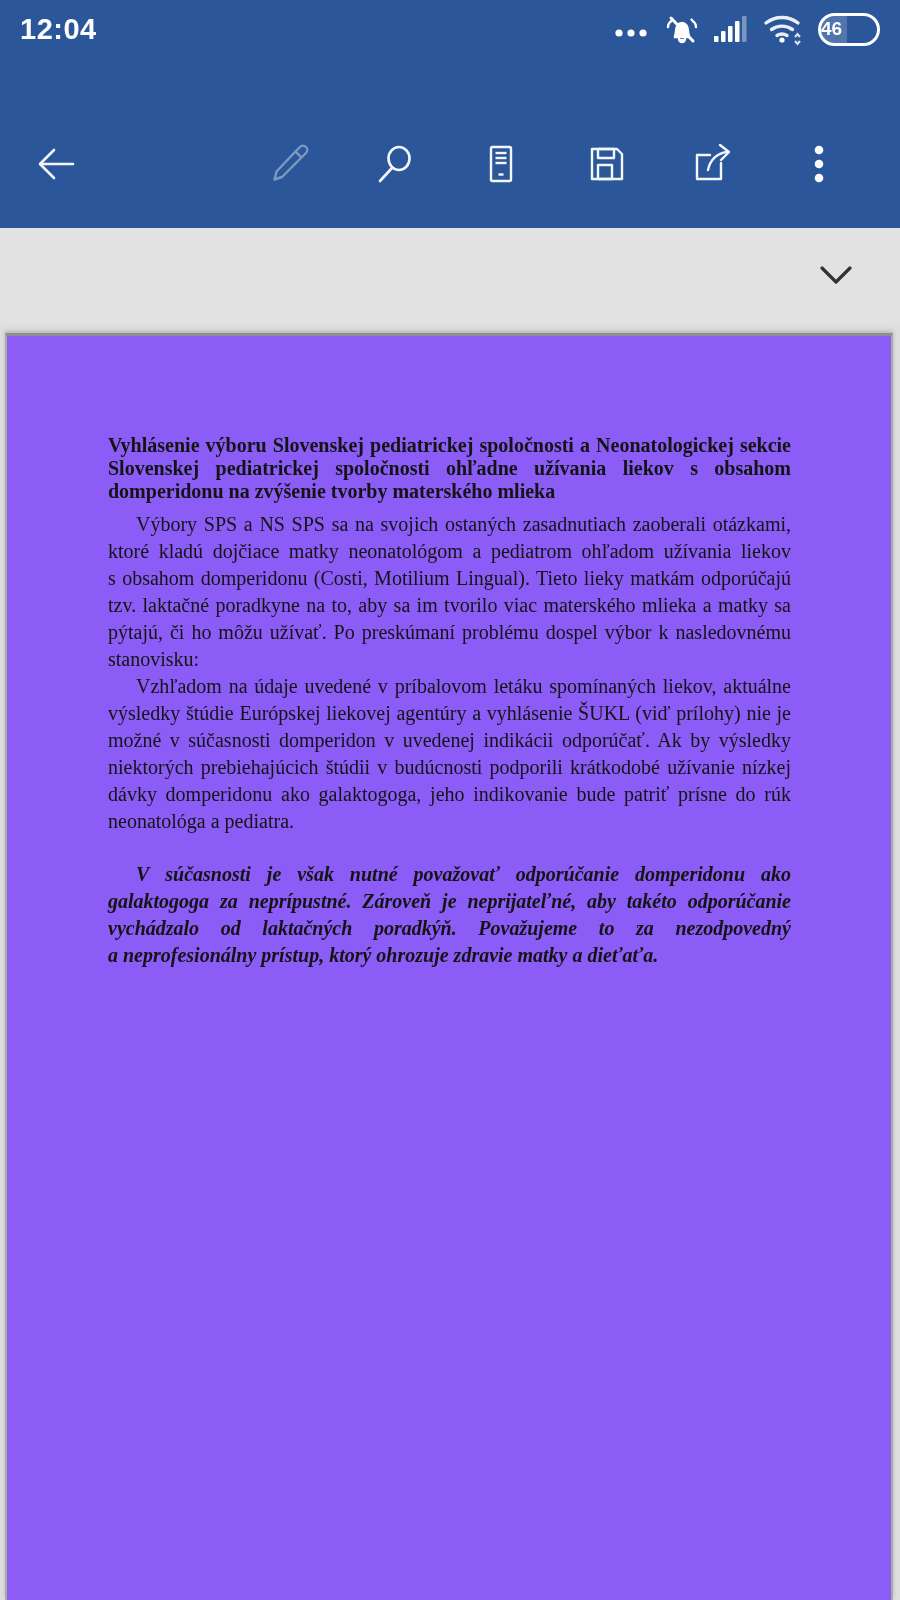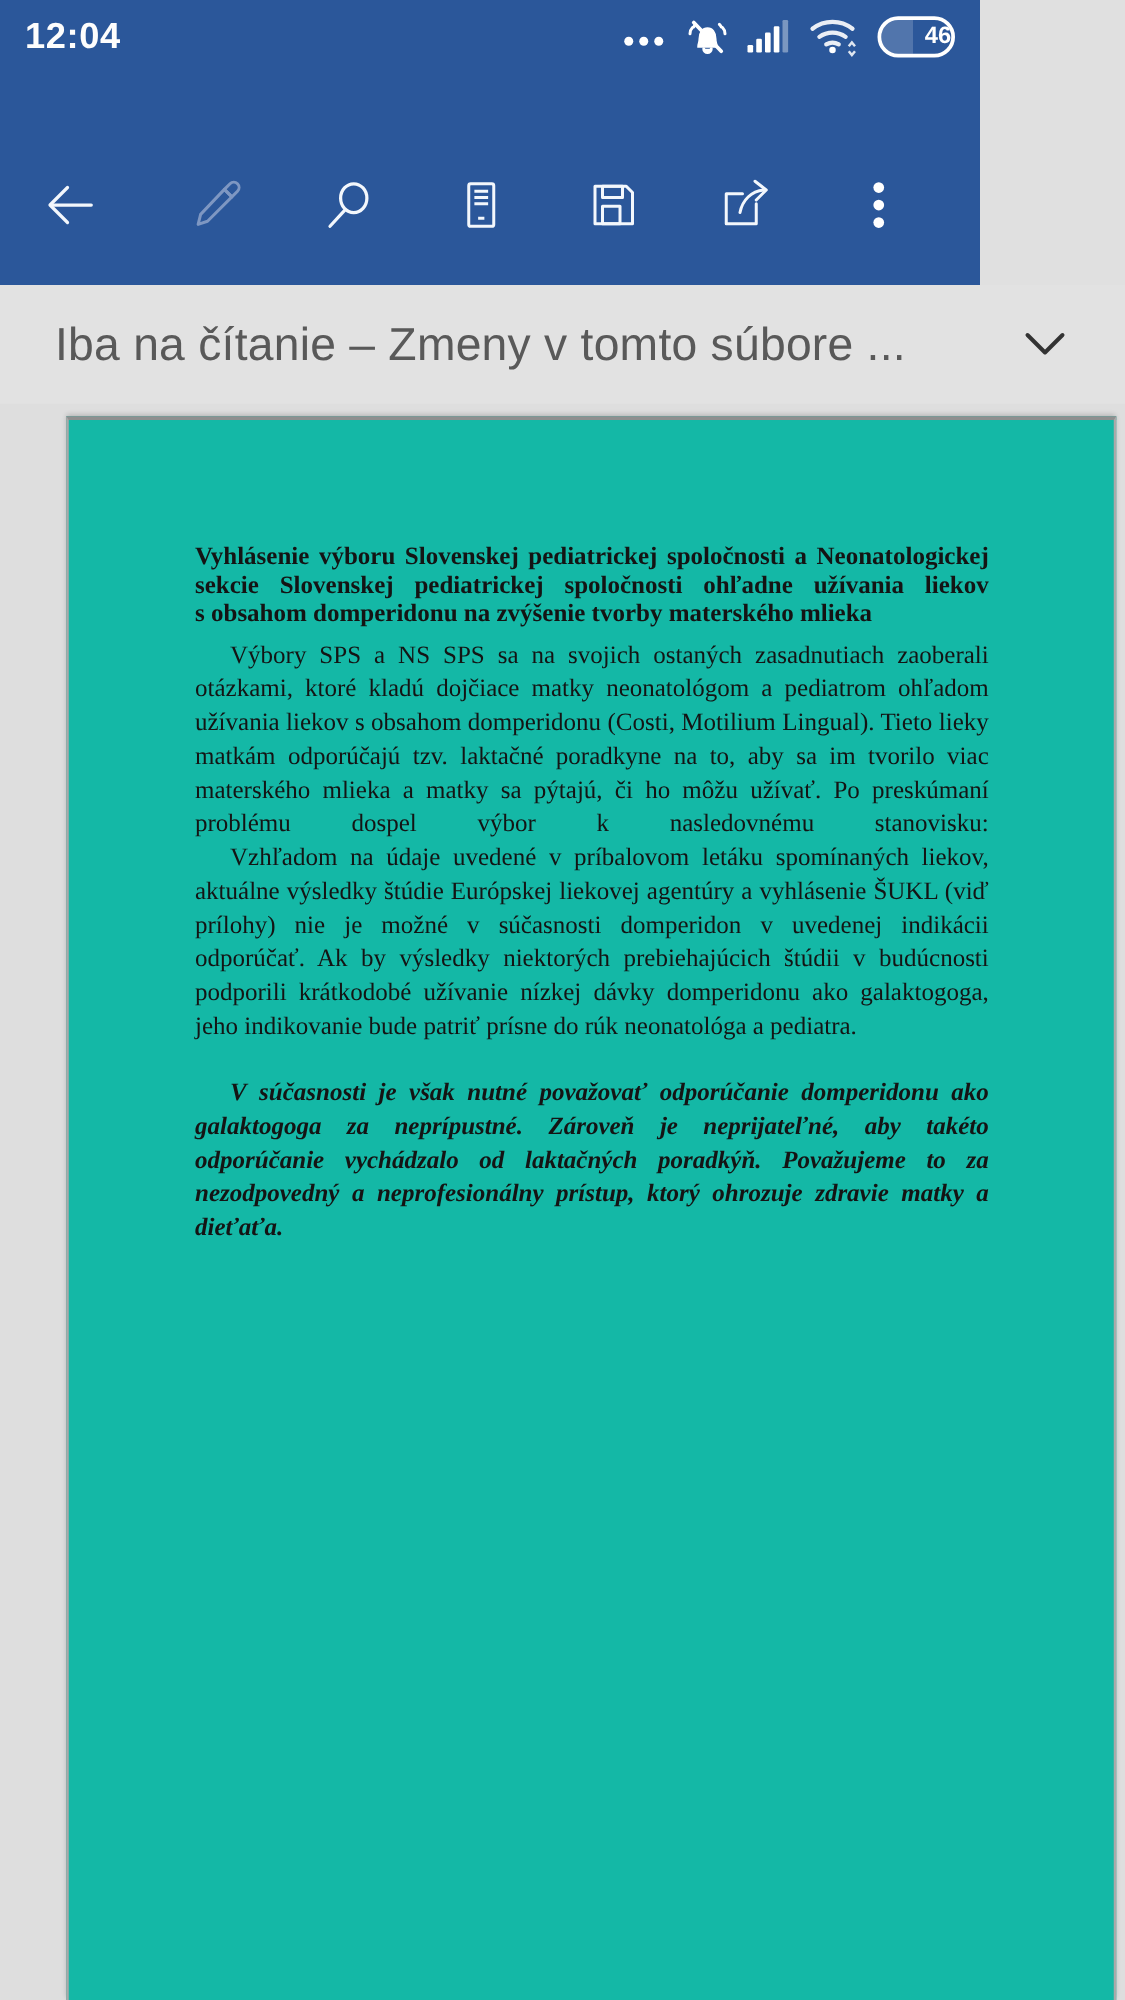--- a/index.html
+++ b/index.html
@@ -5,34 +5,34 @@
   html,body{margin:0;padding:0;}
   body{
     width:900px;height:1600px;position:relative;overflow:hidden;
     background:#e0e0e0;
     font-family:"Liberation Sans",sans-serif;
     -webkit-font-smoothing:antialiased;
   }
 
   
   .app-header{
-    position:absolute;top:0;left:0;width:784px;height:228px;
+    position:absolute;top:0;left:0;width:900px;height:228px;
     background:#2b579a;color:#fff;
   }
 
   
   .status-bar{
     position:absolute;top:0;left:0;right:0;height:58px;
     display:flex;align-items:center;padding:0 20px;box-sizing:border-box;
   }
   .status-time{font-size:29px;font-weight:bold;color:#fdfdfd;letter-spacing:.5px;}
   .status-right{margin-left:auto;display:flex;align-items:center;gap:12px;}
   .status-right svg{display:block;}
   .battery-pill{
-    display:flex;align-items:center;justify-content:flex-end;
+    display:flex;align-items:center;justify-content:flex-start;
     width:62px;height:33px;border:3px solid #fff;border-radius:17px;
     font-size:19px;font-weight:bold;color:#fff;box-sizing:border-box;
     background:linear-gradient(to right, rgba(255,255,255,0.18) 0 46%, transparent 46%);
   }
 
   
   .app-title{
     position:absolute;top:62px;left:0;right:0;
     text-align:center;font-size:34px;font-weight:normal;color:#e9eff8;
     letter-spacing:.3px;
@@ -63,27 +63,26 @@
     white-space:nowrap;overflow:hidden;
   }
   .banner-chevron{margin-left:auto;color:#333;display:flex;}
 
   
   .page-area{
     position:absolute;top:323px;left:0;right:0;bottom:0;background:#dedede;
   }
   .doc-page{
     position:absolute;top:10px;left:5px;right:7px;bottom:0;
-    background:#14b8a6;
+    background:#8b5cf6;
     border-left:2px solid #a9a9a9;border-right:2px solid #a9a9a9;
     border-top:3px solid #8f8f8f;
     box-shadow:0 -2px 4px rgba(0,0,0,.18);
     box-sizing:border-box;
     overflow:hidden;
-    margin-left:48px;
   }
   .doc-content{
     padding:98px 100px 0 101px;
     font-family:"Liberation Serif",serif;
     font-size:20px;line-height:27px;color:#141414;
     text-align:justify;
   }
   .doc-heading{
     font-weight:bold;line-height:23px;margin:0 0 8px 0;text-align:justify;
   }
@@ -214,21 +213,20 @@
                 <circle cx="8" cy="38" r="4.3"></circle>
           </g>
             </svg>
         </span>
       </button>
     </span>
   </div>
 </div>
 
 <div class="readonly-banner">
-  <span class="banner-text">Iba na čítanie – Zmeny v tomto súbore ...</span>
   <span class="banner-chevron">
     <svg width="40" height="26" viewBox="0 0 40 26" fill="none" stroke="currentColor" stroke-width="3.2" stroke-linecap="round" stroke-linejoin="round">
       <polyline points="6,5 20,19 34,5"></polyline>
     </svg>
   </span>
 </div>
 
 <div class="page-area">
   <div class="doc-page">
     <div class="doc-content">

